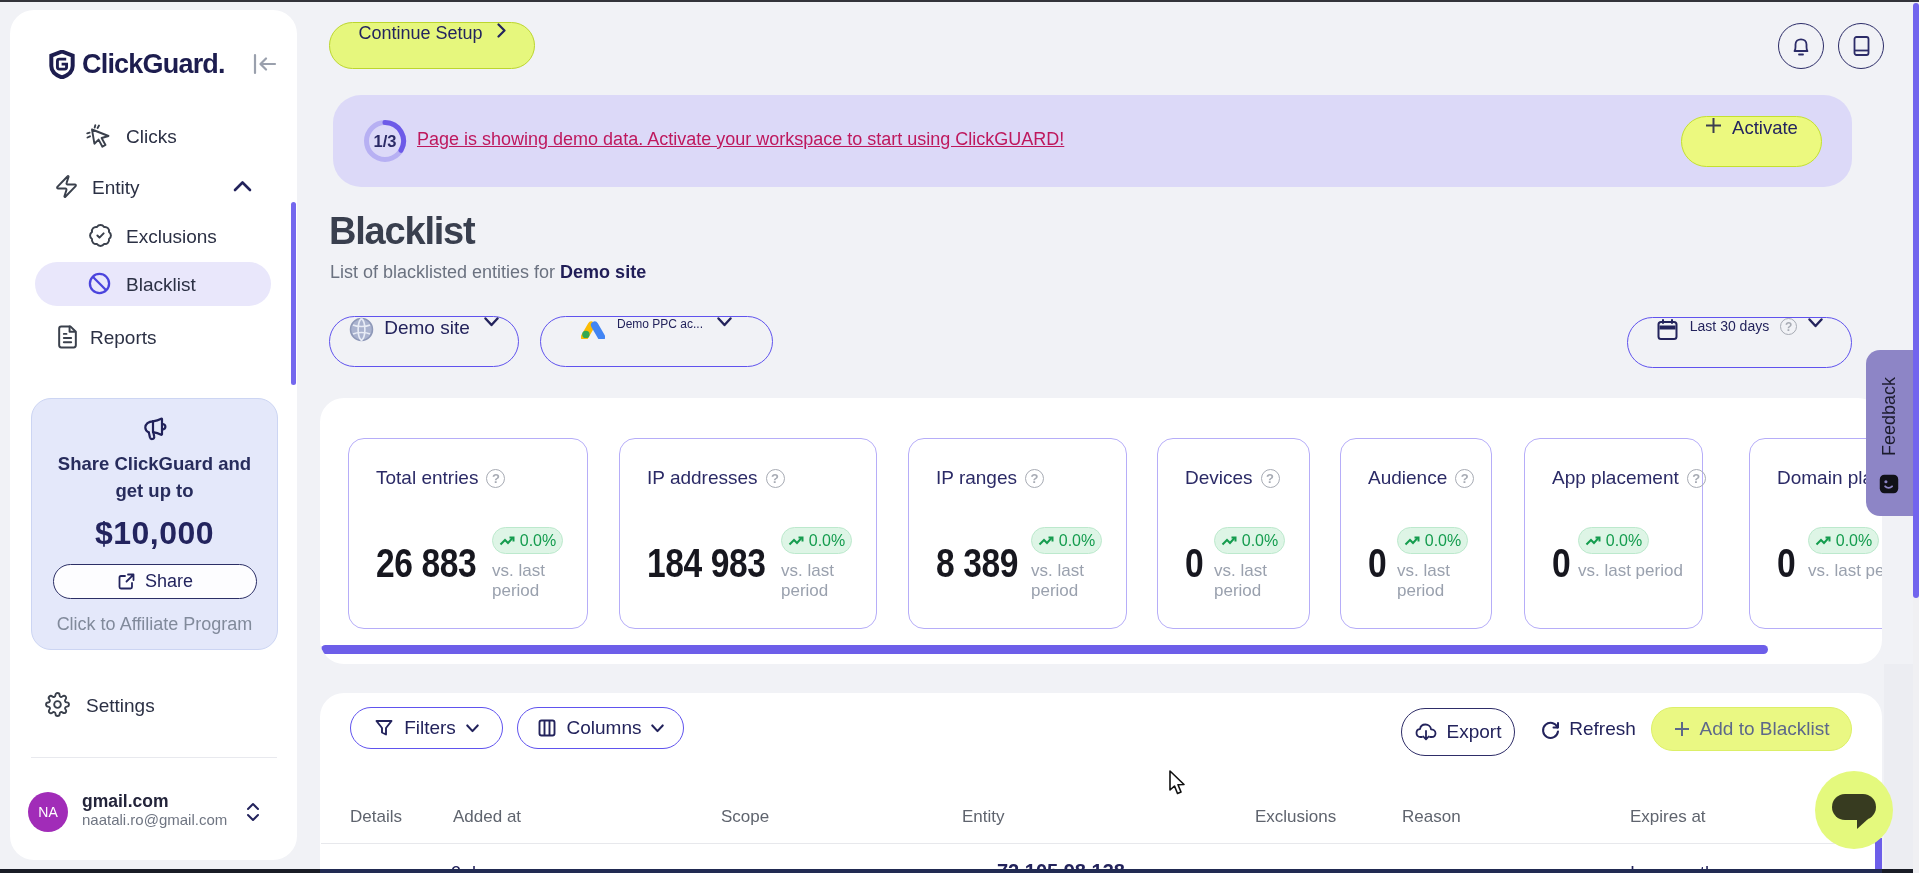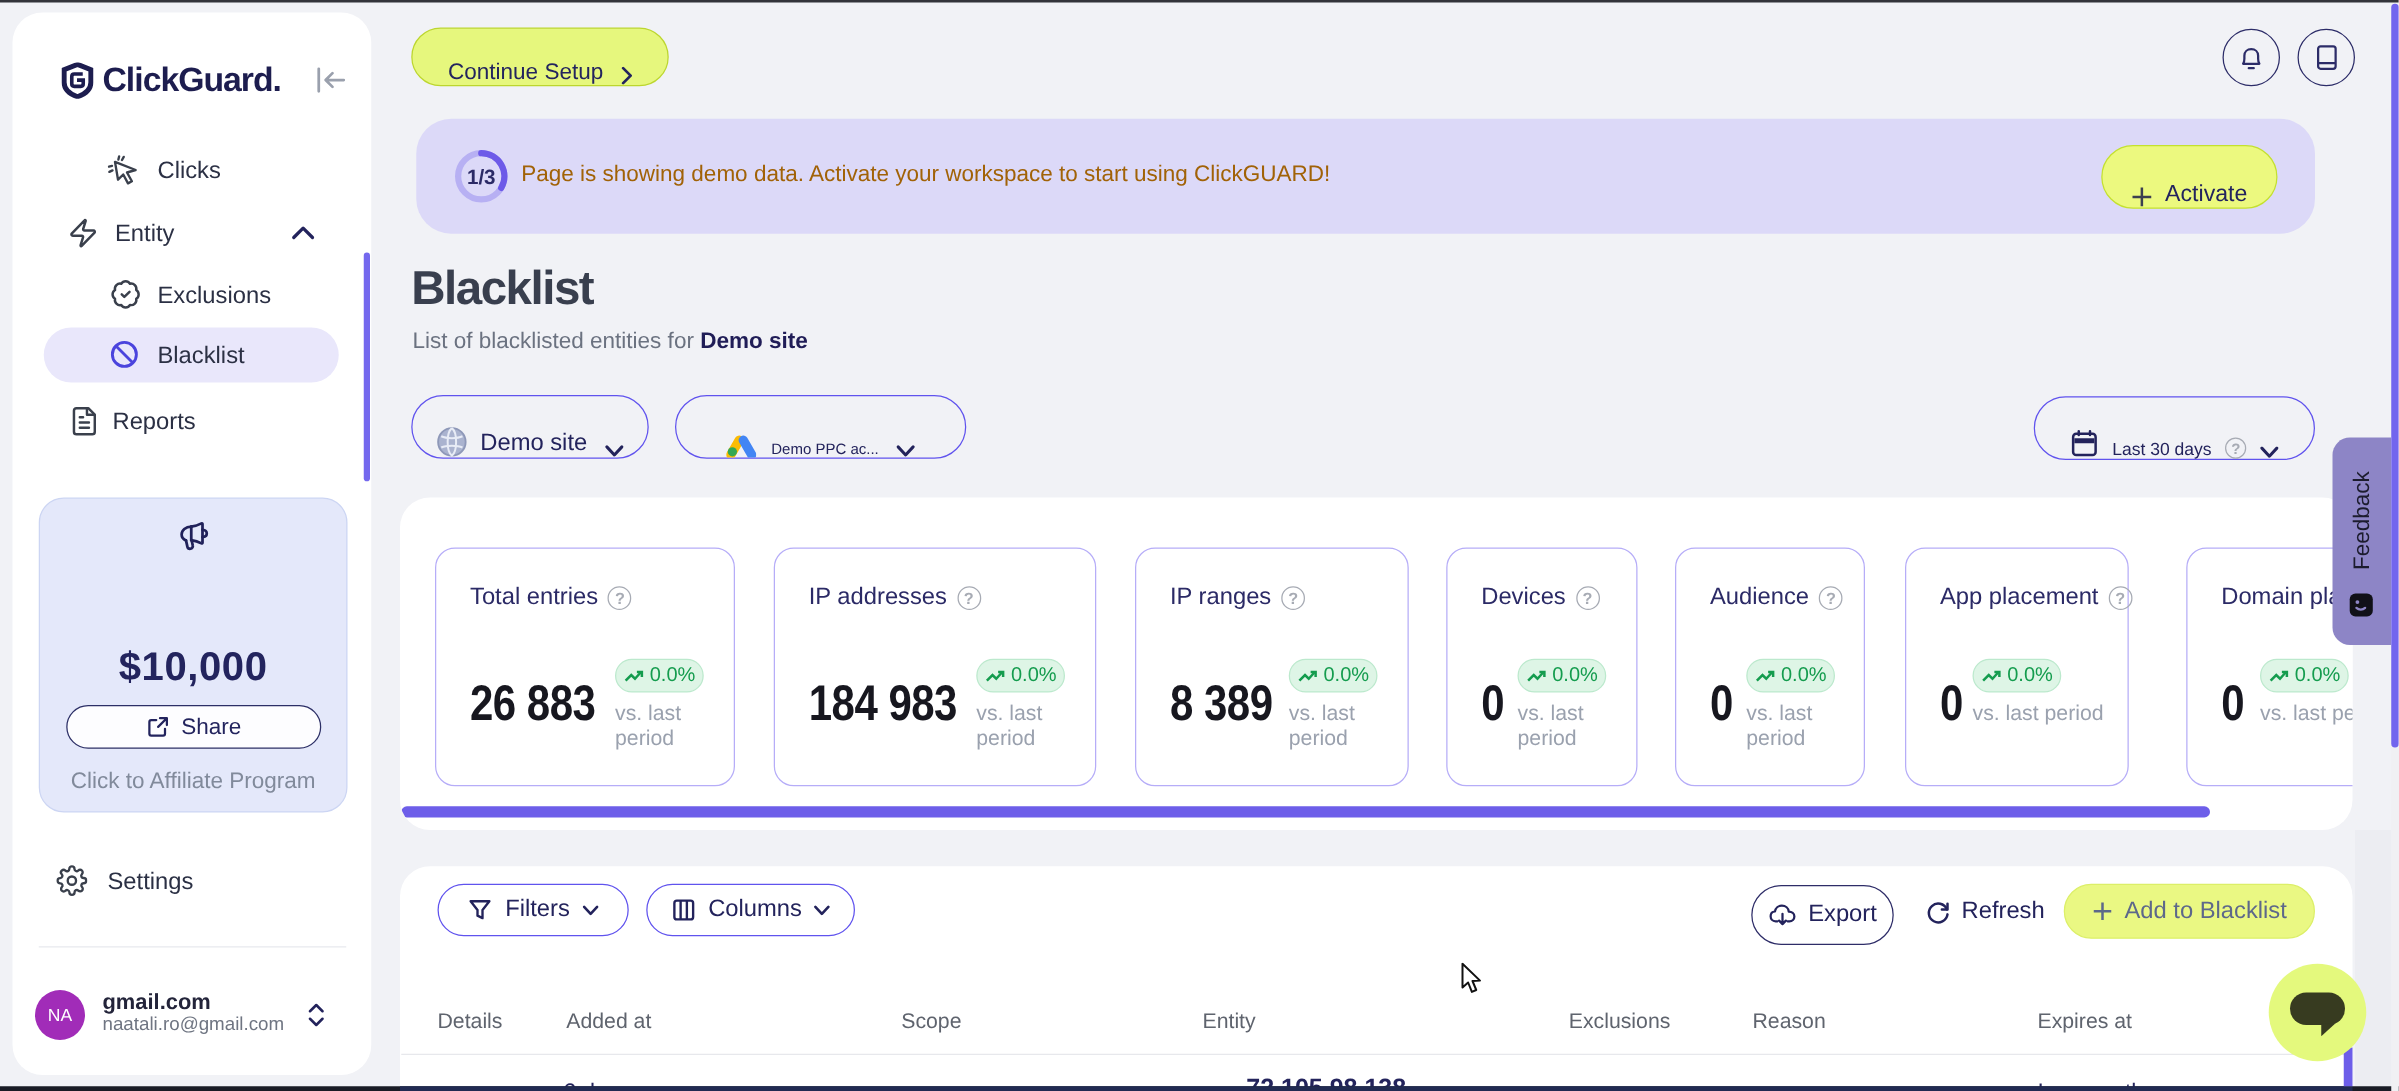--- a/index.html
+++ b/index.html
@@ -1,19 +1,19 @@
 <!DOCTYPE html>
 <html><head>
 <meta charset="utf-8">
 <style>
 * { margin:0; padding:0; box-sizing:border-box; }
 html,body { width:1919px; height:873px; overflow:hidden; }
 body { background:#f1f2f6; font-family:"Liberation Sans", sans-serif; position:relative; }
 .abs { position:absolute; }
-.pill { border-radius:999px; display:flex; align-items:flex-end; justify-content:center; }
+.pill { border-radius:999px; display:flex; align-items:flex-start; justify-content:center; }
 .ob { border:1px solid #6053ee; }
 
 #sidebar { position:absolute; left:10px; top:10px; width:287px; height:850px; background:#fff; border-radius:24px; }
 .navtxt { font-size:19px; color:#2b3044; position:absolute; }
 #blpill { position:absolute; left:25px; top:252px; width:236px; height:44px; background:#e9e7fb; border-radius:22px; }
 #promo { position:absolute; left:21px; top:388px; width:247px; height:252px; background:#e4e8fa; border:1px solid #ccd5f3; border-radius:20px; }
 #sharebtn { position:absolute; left:21px; top:165px; width:204px; height:35px; border:1.4px solid #2c2f66; border-radius:999px; background:#fdfdff; display:flex; align-items:center; justify-content:center; gap:9px; color:#23245e; font-size:18px; }
 
 #banner { position:absolute; left:333px; top:95px; width:1519px; height:92px; background:#dcd9f8; border-radius:28px; }
 .statcard { position:absolute; top:40px; height:191px; background:#fff; border:1.5px solid #b6adf8; border-radius:16px; }
@@ -76,20 +76,21 @@
   <div class="abs" style="left:281px;top:192px;width:5px;height:183px;background:#7468ee;border-radius:3px;"></div>
 
   <div id="promo">
     <svg class="abs" style="left:109px;top:16px;" width="28" height="28" viewBox="0 0 28 28" fill="none" stroke="#20215a" stroke-width="2.2" stroke-linecap="round" stroke-linejoin="round">
       <path d="M12 6.3 C7.5 6.3 4.3 9.2 4.3 12.6 C4.3 14.9 5.7 16.5 7.8 17.4"></path>
       <path d="M12 6.3 V17.1"></path>
       <path d="M12 6.3 C15.5 5.8 18.5 4.6 20.2 3.7 C20.6 3.5 21 3.8 21 4.2 L21 19.2 C21 19.6 20.6 19.9 20.2 19.7 C18.5 18.8 15.5 17.6 12 17.1"></path>
       <path d="M21 8.8 C23.4 9 24.4 10.5 24.4 11.7 C24.4 12.9 23.4 14.4 21 14.6"></path>
       <path d="M7.8 17.3 L8.9 22.3 C9.2 23.5 10.3 24.2 11.5 24 C12.7 23.8 13.5 22.6 13.2 21.4 L12.3 17.2"></path>
     </svg>
+    <div class="abs" style="left:0;top:51px;width:100%;text-align:center;font-size:18.5px;font-weight:bold;color:#272c5c;line-height:27px;">Share ClickGuard and<br>get up to</div>
     <div class="abs" style="left:0;top:116px;width:100%;text-align:center;font-size:32px;font-weight:bold;color:#23245e;letter-spacing:0.5px;">$10,000</div>
     <div id="sharebtn">
       <svg width="19" height="19" viewBox="0 0 19 19" fill="none" stroke="#23245e" stroke-width="1.8" stroke-linecap="round" stroke-linejoin="round">
         <path d="M8 4 H4 C2.9 4 2.5 4.5 2.5 5.5 V15 C2.5 16 3 16.5 4 16.5 H13.5 C14.5 16.5 15 16 15 15 V11"></path>
         <path d="M11 2.5 H16.5 V8 M16.2 2.8 L9.5 9.5"></path>
       </svg>
       <span>Share</span>
     </div>
     <div class="abs" style="left:0;top:215px;width:100%;text-align:center;font-size:18px;color:#818a9b;">Click to Affiliate Program</div>
   </div>
@@ -129,21 +130,21 @@
     <path d="M3.5 16.5 H17.5"></path>
   </svg>
 </div>
 
 <div id="banner">
   <svg class="abs" style="left:29px;top:23px;" width="46" height="46" viewBox="0 0 46 46">
     <circle cx="23" cy="23" r="18.5" fill="none" stroke="#b7b0f3" stroke-width="5"></circle>
     <path d="M23 4.5 A18.5 18.5 0 0 1 39.0 32.3" fill="none" stroke="#6d5ae8" stroke-width="5" stroke-linecap="round"></path>
     <text x="23" y="29" text-anchor="middle" font-size="16.5" font-weight="bold" fill="#2b2a66" font-family="Liberation Sans, sans-serif">1/3</text>
   </svg>
-  <div class="abs" style="left:84px;top:34px;font-size:18px;color:#a16207;">Page is showing demo data. Activate your workspace to start using ClickGUARD!</div>
+  <div class="abs" style="left:84px;top:34px;font-size:18px;color:#be185d;text-decoration:underline;">Page is showing demo data. Activate your workspace to start using ClickGUARD!</div>
   <div class="abs pill" style="left:1348px;top:21px;width:141px;height:51px;background:#ecf97f;border:1px solid #c4e12e;gap:10px;">
     <svg width="17" height="17" viewBox="0 0 17 17">
         <path d="M8.5 1 V16 M1 8.5 H16" stroke="#3c3f50" stroke-width="2"></path>
       </svg>
     <span style="font-size:18.5px;color:#23245e;">Activate</span>
   </div>
 </div>
 
 <div class="abs" style="left:329px;top:210px;font-size:38px;font-weight:bold;color:#393f4e;letter-spacing:-1.2px;">Blacklist</div>
 <div class="abs" style="left:330px;top:262px;font-size:18px;color:#6b7280;">List of blacklisted entities for <span style="color:#201d57;font-weight:bold;">Demo site</span></div>

